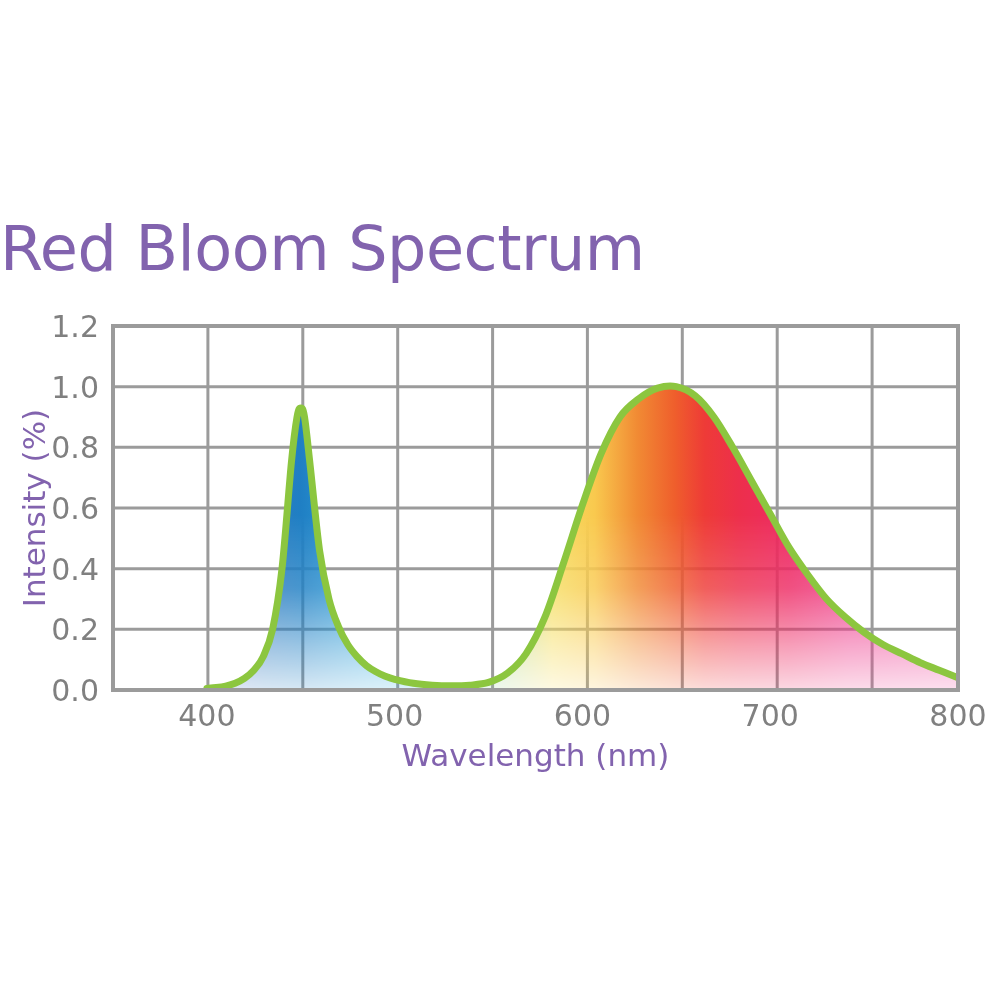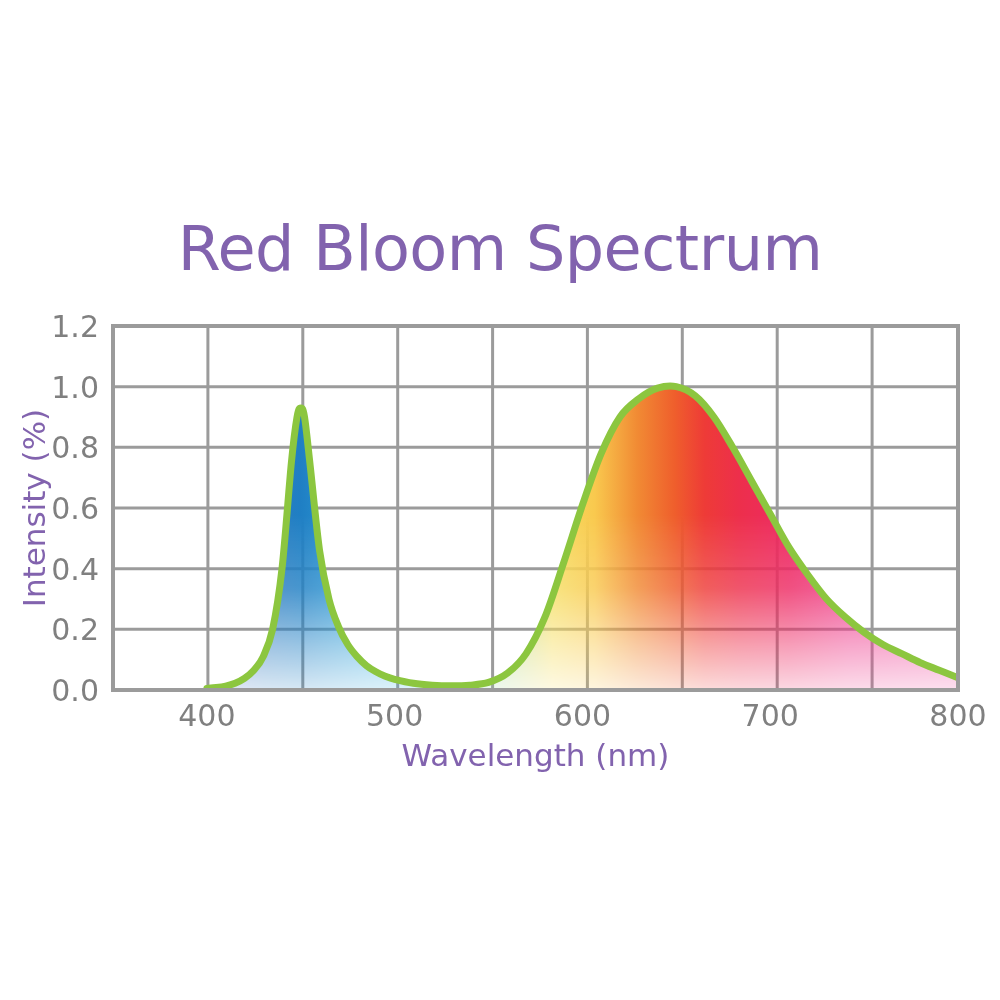--- a/index.html
+++ b/index.html
@@ -18,21 +18,20 @@
     position: relative;
     width: 1000px;
     height: 1000px;
     background: #ffffff;
   }
   #chart-title {
     position: absolute;
     left: 0;
     top: 212px;
     width: 1000px;
-    text-align: center;
     font-size: 62px;
     font-weight: 400;
     letter-spacing: -0.5px;
     color: #8263AE;
     font-family: "DejaVu Sans", "Liberation Sans", sans-serif;
   }
   #plot-svg {
     position: absolute;
     left: 0;
     top: 0;

